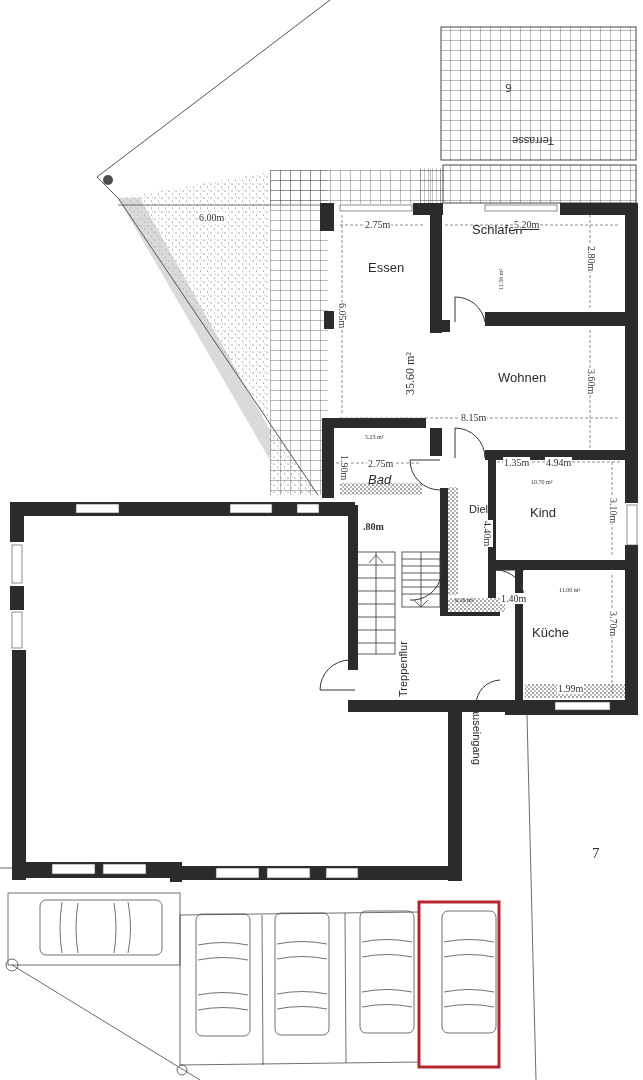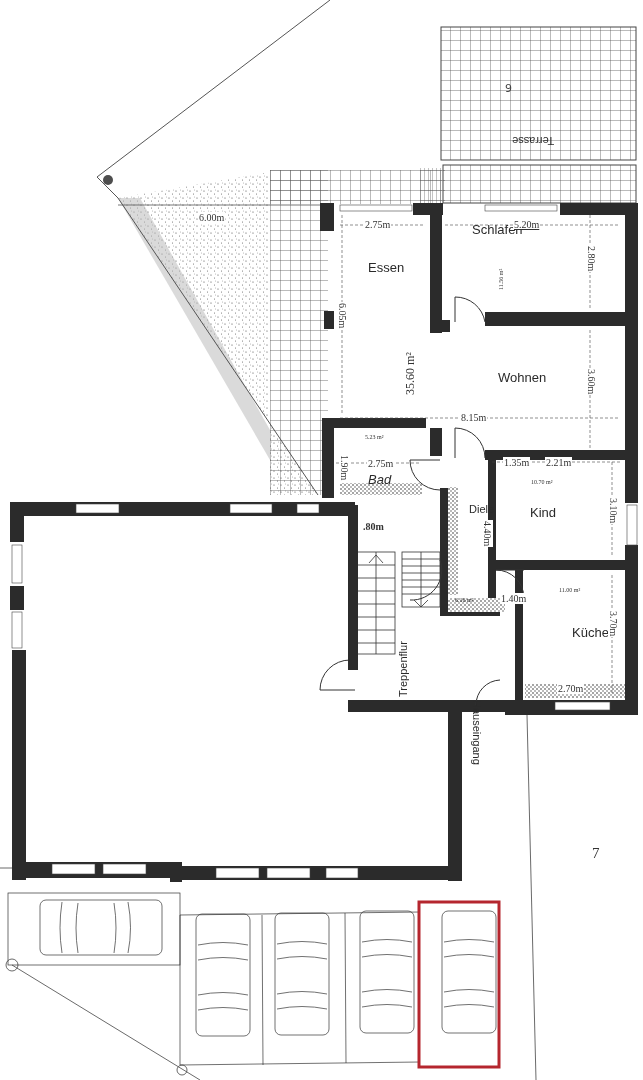--- a/index.html
+++ b/index.html
@@ -221,36 +221,36 @@
 <div class="lbl room" style="left:472px;top:222px;">Schlafen</div>
 <div class="lbl area vert rotm90" style="left:498px;top:290px;">11.56 m²</div>
 <div class="lbl room" style="left:474px;top:370px;margin-left:24px;">Wohnen</div>
 <div class="lbl vert rotm90" style="left:403px;top:395px;font-size:12px;">35.60 m²</div>
 <div class="lbl area" style="left:365px;top:434px;">5.23 m²</div>
 <div class="lbl room" style="left:368px;top:472px;font-style:italic;">Bad</div>
 <div class="lbl room" style="left:449px;top:503px;font-size:11px;padding-left:20px;">Diele</div>
 <div class="lbl area" style="left:455px;top:597px;">6.16 m²</div>
 <div class="lbl room" style="left:530px;top:505px;">Kind</div>
 <div class="lbl area" style="left:531px;top:479px;">10.70 m²</div>
-<div class="lbl room" style="left:532px;top:625px;margin-left:40px;">Küche</div>
+<div class="lbl room" style="left:532px;top:625px;">Küche</div>
 <div class="lbl area" style="left:559px;top:587px;">11.00 m²</div>
 <div class="lbl room vert rotm90" style="left:397px;top:697px;font-size:11px;">Treppenflur</div>
 <div class="lbl room vert rot90" style="left:483px;top:700px;font-size:11px;">Hauseingang</div>
 
 <div class="lbl dim" style="left:198px;top:212px;">6.00m</div>
 <div class="lbl dim" style="left:364px;top:219px;">2.75m</div>
 <div class="lbl dim" style="left:513px;top:219px;text-decoration:underline;">5.20m</div>
 <div class="lbl dim vert rot90" style="left:597px;top:245px;">2.80m</div>
 <div class="lbl dim vert rot90" style="left:348px;top:302px;">6.05m</div>
 <div class="lbl dim vert rot90" style="left:597px;top:368px;">3.60m</div>
 <div class="lbl dim" style="left:460px;top:412px;">8.15m</div>
 <div class="lbl dim" style="left:367px;top:458px;">2.75m</div>
 <div class="lbl dim vert rot90" style="left:350px;top:454px;">1.90m</div>
 <div class="lbl dim" style="left:362px;top:521px;font-weight:bold;">.80m</div>
 <div class="lbl dim" style="left:503px;top:457px;">1.35m</div>
-<div class="lbl dim" style="left:545px;top:457px;">2.21m</div>
+<div class="lbl dim" style="left:545px;top:457px;">4.94m</div>
 <div class="lbl dim vert rot90" style="left:619px;top:497px;">3.10m</div>
 <div class="lbl dim vert rot90" style="left:493px;top:520px;">4.40m</div>
 <div class="lbl dim" style="left:500px;top:593px;">1.40m</div>
 <div class="lbl dim vert rot90" style="left:619px;top:610px;">3.70m</div>
-<div class="lbl dim" style="left:557px;top:683px;">2.70m</div>
+<div class="lbl dim" style="left:557px;top:683px;">1.99m</div>
 
 <div class="lbl" style="left:592px;top:845px;font-size:15px;">7</div>
 
 </body></html>

